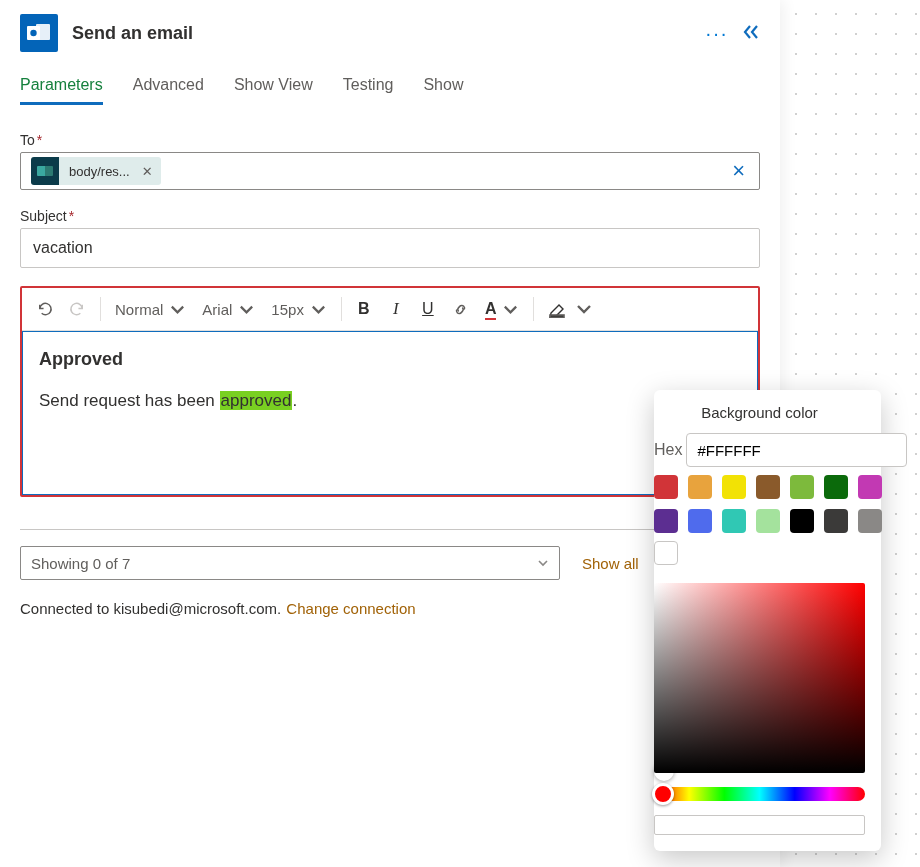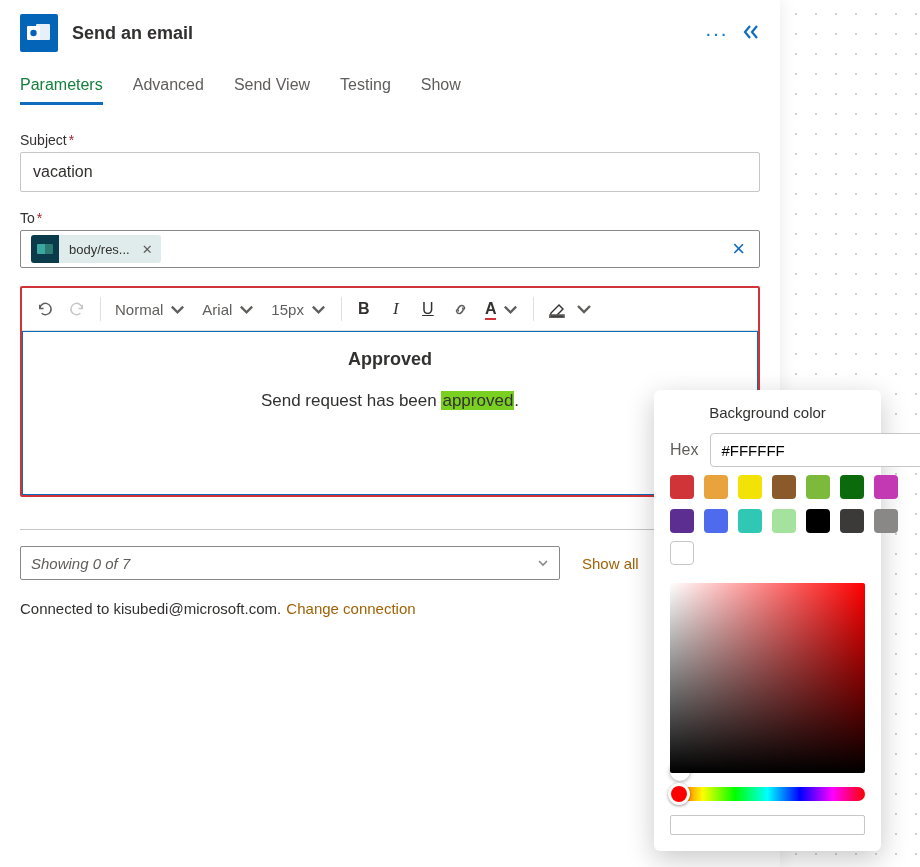--- a/index.html
+++ b/index.html
@@ -162,58 +162,56 @@
   .uline { text-decoration: underline; font-size: 16px; color: #323130;}
   .fontcolor { position: relative; font-size: 16px; font-weight: 600; color: #323130;}
   .fontcolor::after { content:""; position:absolute; left:0; right:0; bottom:-2px; height:2.5px; background:#d13438; }
   .hiliter svg { width: 20px; height: 18px; }
 
   .editor {
     border: 1px solid #0f6cbd;
     padding: 14px 16px 80px 16px;
     font-size: 17px;
     line-height: 1.55;
-    text-align: center;
   }
   .editor h4 { margin: 0 0 14px 0; font-size: 18px; font-weight: 700; }
   .hl { background: #79d021; padding: 0 1px; }
 
   .divider { border: none; border-top: 1px solid #c8c6c4; margin: 32px 0 16px 0; }
   .adv-label { font-size: 15px; margin-bottom: 6px; }
   .adv-row { display: flex; align-items: center; gap: 22px; }
   .adv-select {
     flex: 0 0 540px;
     border: 1px solid #8a8886;
     border-radius: 2px;
     height: 34px;
     display: flex; align-items: center;
     padding: 0 10px;
     font-size: 15px;
     color: #605e5c;
     justify-content: space-between;
-    font-style: italic;
   }
   .link { color: #a16207; font-size: 15px; cursor: pointer; }
 
   .connected { margin-top: 20px; font-size: 15px; color: #323130; }
   .connected .link { margin-left: 1px; }
 
   
   .popover {
     position: absolute;
     left: 654px;
     top: 390px;
     width: 227px;
     background: #fff;
     border-radius: 6px;
     box-shadow: 0 8px 28px rgba(0,0,0,0.22);
-    padding: 14px 16px 16px 16px;
+    padding: 14px 16px 16px 0;
   }
   .pop-title { text-align: center; font-size: 15px; margin-bottom: 12px; }
-  .hex-row { display: flex; align-items: center; gap: 12px; margin-bottom: 8px; }
+  .hex-row { display: flex; align-items: center; gap: 4px; margin-bottom: 8px; }
   .hex-label { font-size: 16px; color: #605e5c; }
   .hex-input {
     flex: 1;
     border: 1px solid #c8c6c4;
     border-radius: 4px;
     height: 34px;
     padding: 0 10px;
     font-size: 15px;
   }
   .swatches { display: grid; grid-template-columns: repeat(7, 24px); gap: 10px; margin-bottom: 8px; }
@@ -282,45 +280,45 @@
             <polyline points="8,2 3,8 8,14"></polyline>
             <polyline points="15,2 10,8 15,14"></polyline>
           </svg>
       </div>
     </div>
   </div>
 
   <div class="tabs">
     <div class="tab active">Parameters</div>
     <div class="tab">Advanced</div>
-    <div class="tab">Send View</div>
+    <div class="tab">Show View</div>
     <div class="tab">Testing</div>
     <div class="tab">Show</div>
-  </div>
-
-  <div class="field">
-    <div class="label">
-      <span>Subject</span><span class="req">*</span>
-    </div>
-    <div class="input-box subtle">
-      <input class="text-input" value="vacation" style="">
-    </div>
   </div>
 
   <div class="field">
     <div class="label">
       <span>To</span><span class="req">*</span>
     </div>
     <div class="input-box">
       <div class="token">
         <div class="token-icon"></div>
         <span>body/res...</span>
         <span class="token-x">✕</span>
       </div>
       <span class="clear-x">×</span>
+    </div>
+  </div>
+
+  <div class="field">
+    <div class="label">
+      <span>Subject</span><span class="req">*</span>
+    </div>
+    <div class="input-box subtle">
+      <input class="text-input" value="vacation" style="">
     </div>
   </div>
 
   <div class="field">
     <div class="body-wrap">
       <div class="toolbar">
         <div class="tbtn">
             <svg viewBox="0 0 18 18">
               <path d="M4 4 v4 h4"></path>
               <path d="M4 8 a6 6 0 1 1 2 5"></path>

